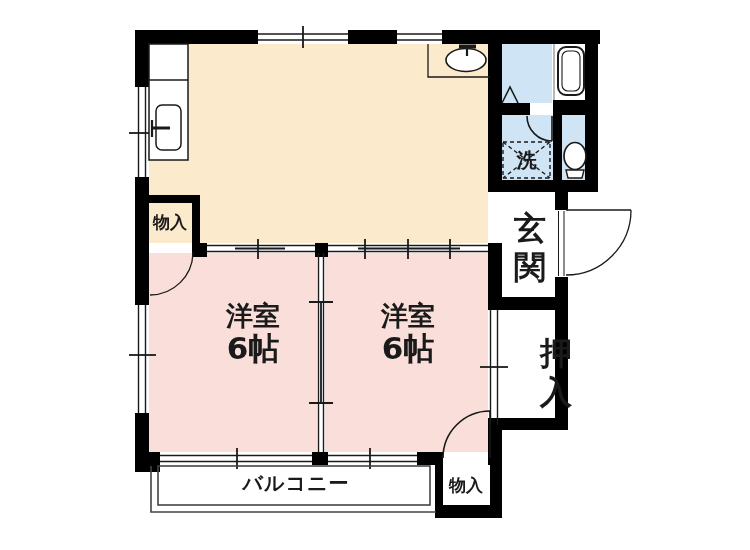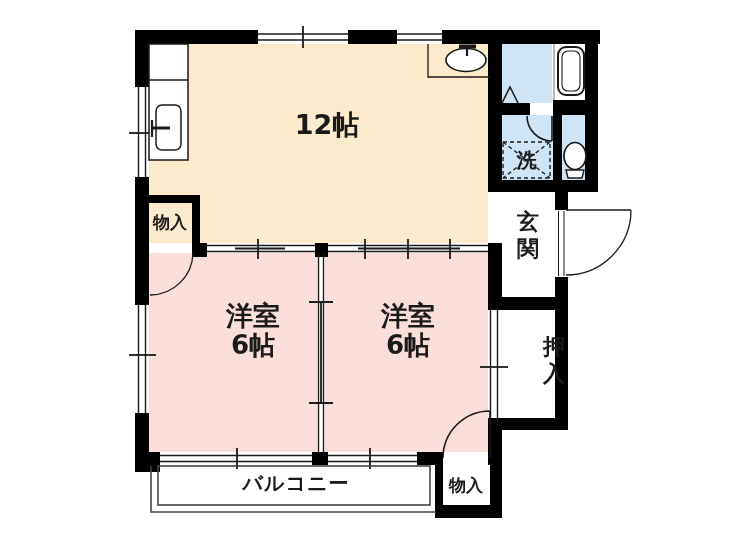--- a/index.html
+++ b/index.html
@@ -9,23 +9,23 @@
   .floor.bed{background:#f9deda;}
   .floor.wet{background:#cfe4f4;}
   i.w{position:absolute;display:block;background:#000;z-index:2;}
   svg.lines{position:absolute;left:0;top:0;z-index:3;}
   .lbl{position:absolute;z-index:4;color:#1a1a1a;font-weight:bold;text-align:center;line-height:1.12;}
   .lbl .size{display:block;}
   .lbl-ldk{left:252px;top:110px;width:150px;font-size:30px;}
   .lbl-ldk .size{font-size:27px;}
   .lbl-bedl{left:178px;top:301px;width:150px;font-size:27px;}
   .lbl-bedr{left:333px;top:301px;width:150px;font-size:27px;}
-  .lbl-bedl .size,.lbl-bedr .size{font-size:26px;}
+  .lbl-bedl .size,.lbl-bedr .size{font-size:31px;}
   .lbl-balcony{left:216px;top:472px;width:160px;font-size:20px;letter-spacing:1px;white-space:nowrap;}
-  .lbl-vert{width:28px;word-break:break-all;font-size:22px;line-height:1.22;}
+  .lbl-vert{width:28px;word-break:break-all;font-size:32px;line-height:1.22;}
   .lbl-genkan{left:514px;top:209px;}
   .lbl-oshiire{left:540px;top:334px;}
   .lbl-small{font-size:17px;white-space:nowrap;}
   .lbl-monoiri1{left:147px;top:213px;width:46px;}
   .lbl-monoiri2{left:443px;top:476px;width:46px;}
   .lbl-laundry{left:503px;top:149px;width:47px;font-size:20px;}
 </style>
 </head>
 <body>
 
@@ -165,21 +165,20 @@
     </g>
 
     <g stroke="#444" stroke-width="1.6">
       <path d="M151,466 V512 H436"></path>
       <rect x="158" y="466" width="272" height="39"></rect>
     </g>
   </g>
 </svg>
 
 <div class="lbl lbl-ldk">
-  <span class="size">12帖</span>
 </div>
 <div class="lbl lbl-bedl">
   <span>洋室</span>
   <span class="size">6帖</span>
 </div>
 <div class="lbl lbl-bedr">
   <span>洋室</span>
   <span class="size">6帖</span>
 </div>
 <div class="lbl lbl-vert lbl-genkan">玄関</div>

